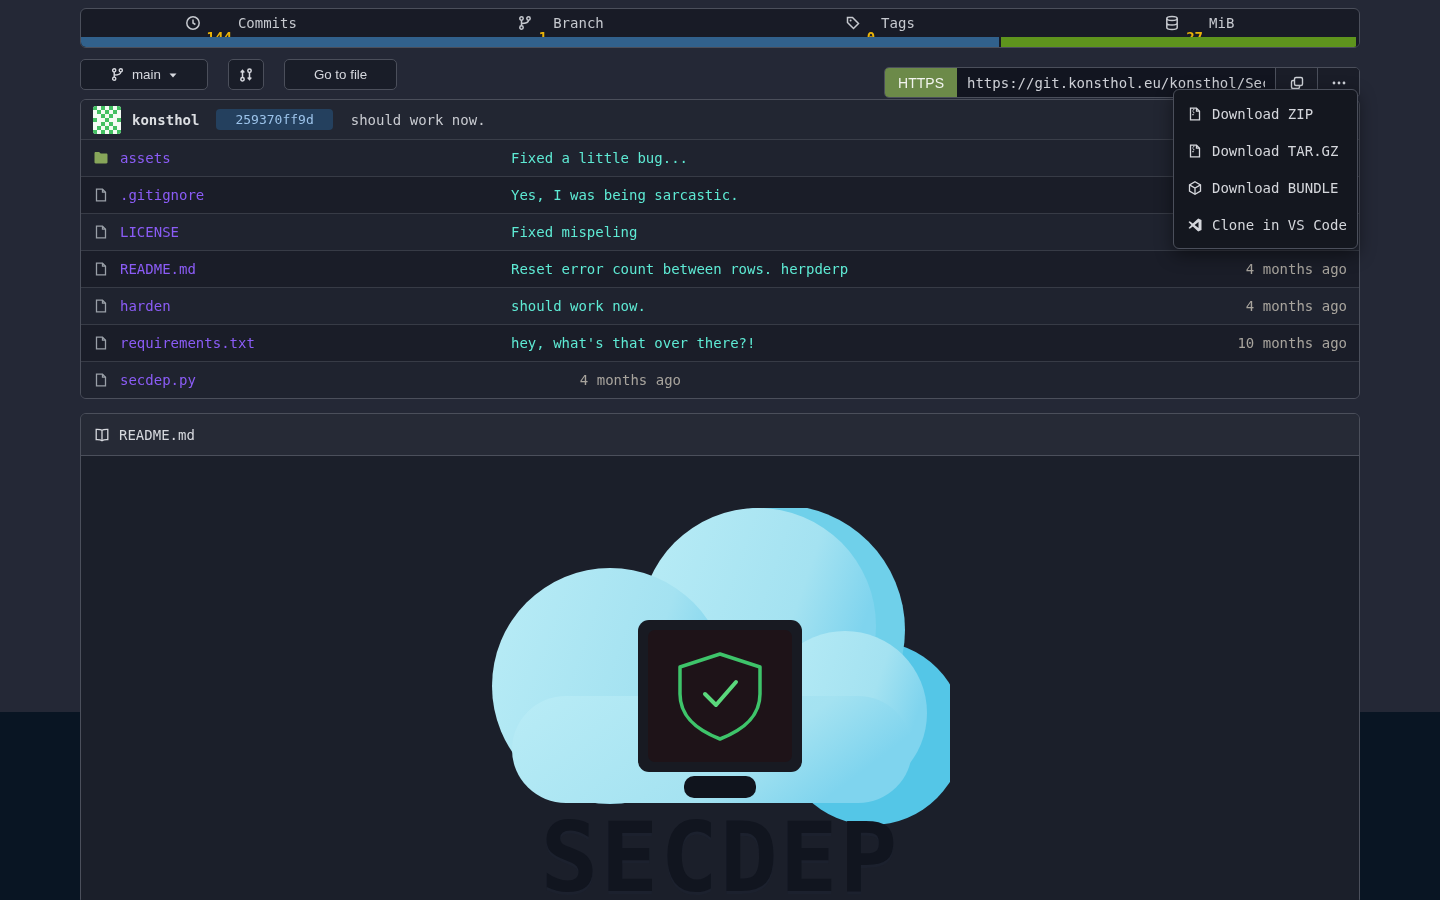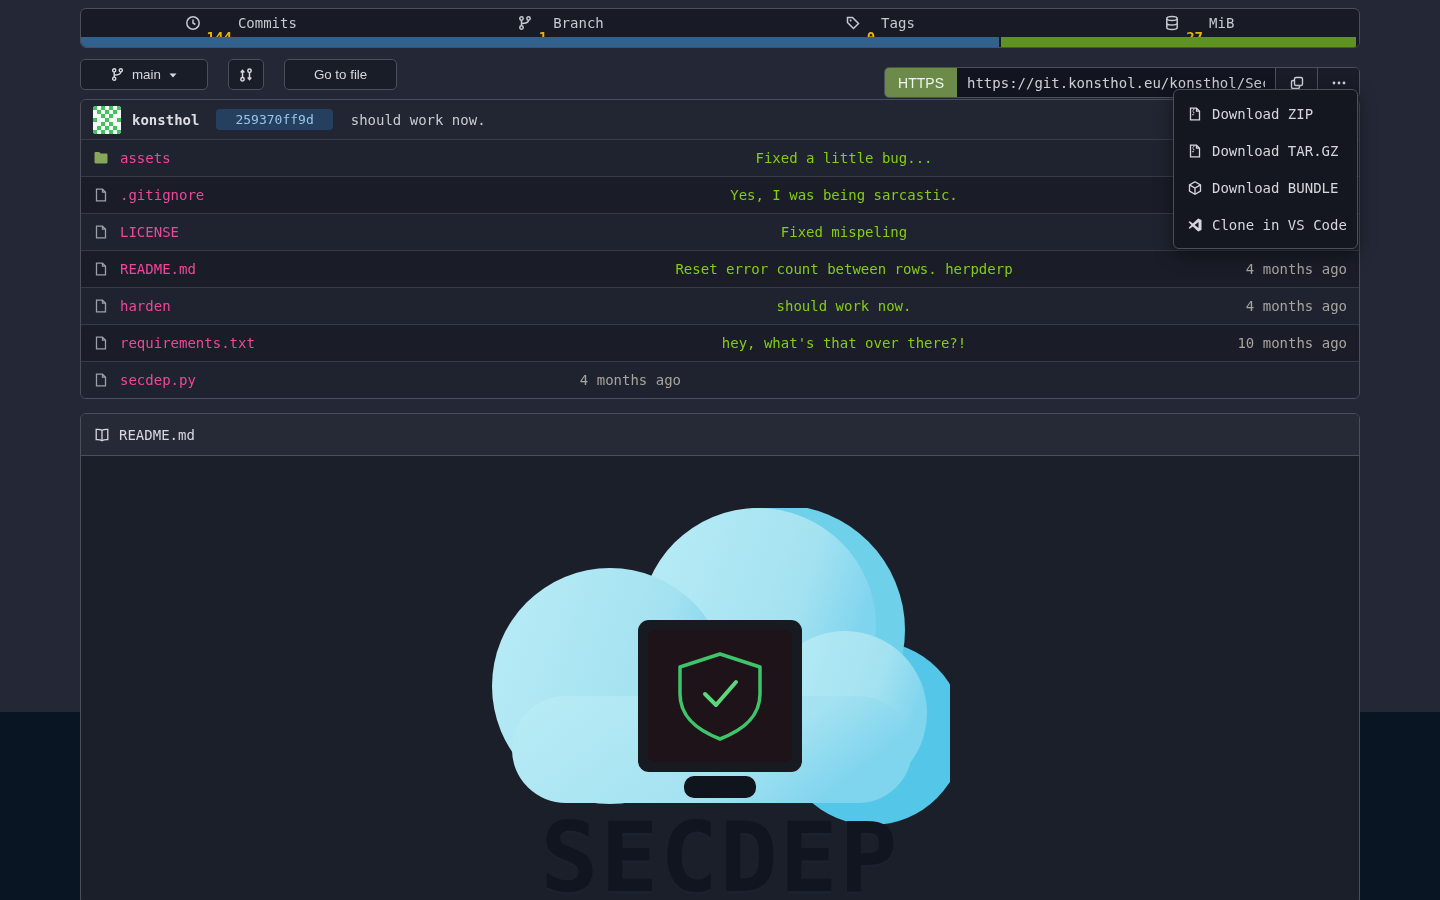--- a/index.html
+++ b/index.html
@@ -66,22 +66,22 @@
   .commit-author { font-weight:bold; color:#dcdee2; }
   .hash-badge {
     background:#24405e; color:#9cc3ea; border-radius:4px;
     padding:3px 19px; font-size:13px; margin-left:6px;
   }
   .commit-msg { color:#c9cbd1; margin-left:7px; }
   .file-row { height:37px; display:flex; align-items:center; padding:0 12px; border-top:1px solid #373b46; }
   .file-row.odd  { background:#1f232f; }
   .file-row.even { background:#1a1d28; }
   .name-cell { flex:0 0 418px; display:flex; align-items:center; gap:11px; color:#d4d6db; }
-  .name-cell a { color:#ec4899; text-decoration:none; }
-  .msg-cell { flex:1; color:#84cc16; overflow:hidden; white-space:nowrap;text-align:center; }
+  .name-cell a { color:#8b5cf6; text-decoration:none; }
+  .msg-cell { flex:1; color:#5eead4; overflow:hidden; white-space:nowrap; }
   .date-cell { flex:0 0 170px; text-align:right; color:#a8a49d; }
 
   
   .readme-panel { margin-top:14px; border:1px solid #4b4f5b; border-radius:6px; overflow:hidden; }
   .readme-header {
     height:42px; background:#262a36; display:flex; align-items:center;
     gap:9px; padding:0 13px; border-bottom:1px solid #4b4f5b; color:#d6d8de;
   }
   .readme-body { background:#1b1f2a; height:448px; display:flex; justify-content:center; overflow:hidden; }
   .logo-svg { margin-top:52px; }

